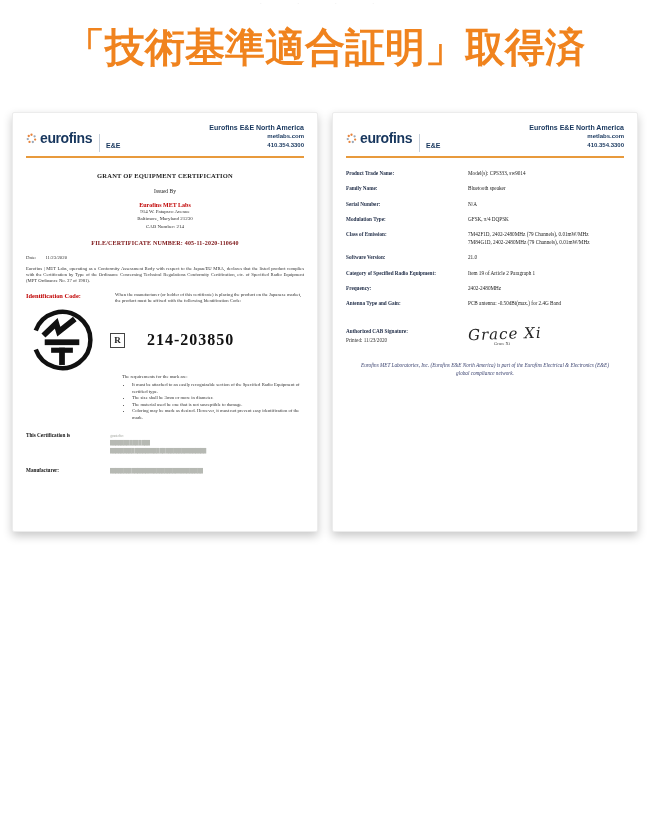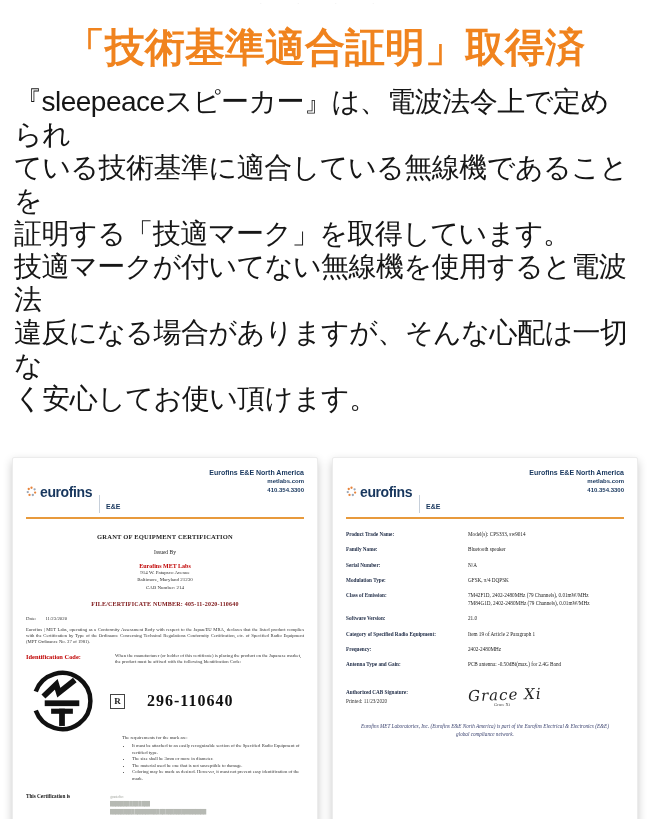--- a/index.html
+++ b/index.html
@@ -23,21 +23,21 @@
   .certs { display:flex; gap:14px; margin:42px 12px 0; }
   .cert {
     flex:1; height:420px; background:#fff; border:1px solid #ececec;
     border-radius:2px; box-shadow:0 4px 10px rgba(0,0,0,.22);
     padding:10px 13px 9px; display:flex; flex-direction:column;
     font-family:"Liberation Serif","DejaVu Serif",serif; color:#222;
   }
   
   .cert-header { display:flex; justify-content:space-between; align-items:flex-start;
     font-family:"Liberation Sans","DejaVu Sans",sans-serif; }
-  .brand { display:flex; align-items:flex-start;margin-top:16px; }
+  .brand { display:flex; align-items:center; }
   .flower { width:11px; height:11px; margin:2px 3px 0 0; }
   .brand-text { color:#17365D; font-size:14px; font-weight:700; letter-spacing:-0.4px; }
   .brand-sub-wrap { border-left:1px solid #c6cfda; margin-left:7px; margin-top:11px;
     padding-left:6px; }
   .brand-sub { color:#17365D; font-size:7px; font-weight:700; }
   .contact { text-align:right; color:#17365D; line-height:1.35; }
   .contact-company { font-size:7px; font-weight:700; }
   .contact-site, .contact-phone { font-size:6px; font-weight:600; }
   .orange-rule { height:2px; background:#E89A3C; margin-top:4px; }
   
@@ -86,26 +86,20 @@
 </style>
 </head>
 <body>
 
 <div class="page">
 
   <div class="top-remnant">· ·   · ·</div>
 
   <h1 class="title">「技術基準適合証明」取得済</h1>
 
-  <p class="body-text">『sleepeaceスピーカー』は、電波法令上で定められ
-ている技術基準に適合している無線機であることを
-証明する「技適マーク」を取得しています。
-技適マークが付いてない無線機を使用すると電波法
-違反になる場合がありますが、そんな心配は一切な
-く安心してお使い頂けます。</p>
 
   <div class="certs">
 
     <div class="cert">
       <div class="cert-header">
         <div class="brand">
           <svg class="flower" viewBox="0 0 20 20">
             <circle cx="10" cy="3.2" r="2.1" fill="#e8833a"></circle>
             <circle cx="15.6" cy="6" r="2.1" fill="#9aa7b8"></circle>
             <circle cx="16.6" cy="12" r="2.1" fill="#e8833a"></circle>
@@ -150,21 +144,21 @@
 
       <div class="mark-row">
         <svg class="giteki" viewBox="0 0 100 100">
           <path d="M 9 35 A 44 44 0 1 1 9 65" fill="none" stroke="#111" stroke-width="7"></path>
           <path d="M 21 43 L 41 24 L 45 37 L 70 17" fill="none" stroke="#111" stroke-width="9"></path>
           <rect x="23" y="49" width="54" height="9" fill="#111"></rect>
           <rect x="33" y="62" width="34" height="8" fill="#111"></rect>
           <rect x="45.5" y="62" width="9" height="27" fill="#111"></rect>
         </svg>
         <div class="r-box">R</div>
-        <div class="id-code">296-110640</div>
+        <div class="id-code">214-203850</div>
       </div>
 
       <div class="req-block">
         <div>The requirements for the mark are:</div>
         <ul>
             <li>It must be attached to an easily recognizable section of the Specified Radio Equipment of certified type.</li>
             <li>The size shall be 3mm or more in diameter.</li>
             <li>The material used be one that is not susceptible to damage.</li>
             <li>Coloring may be made as desired.  However, it must not prevent easy identification of the mark.</li>
           </ul>

